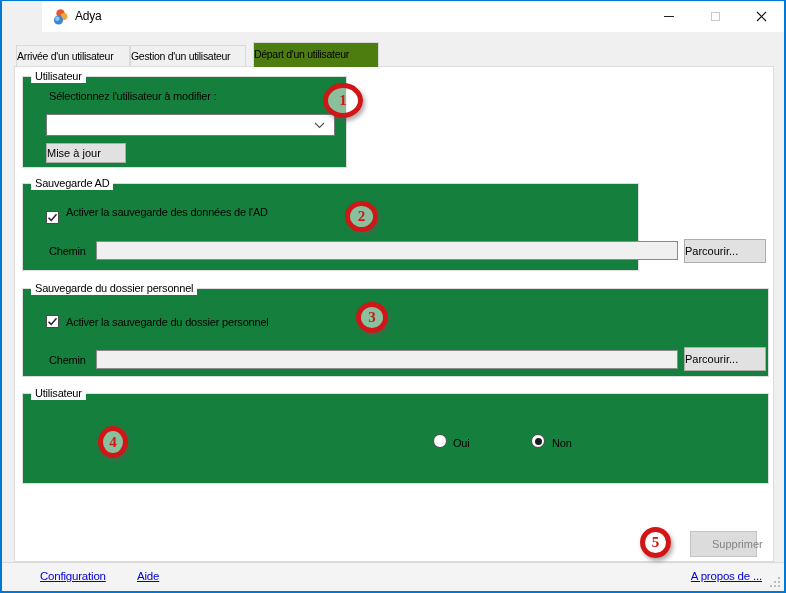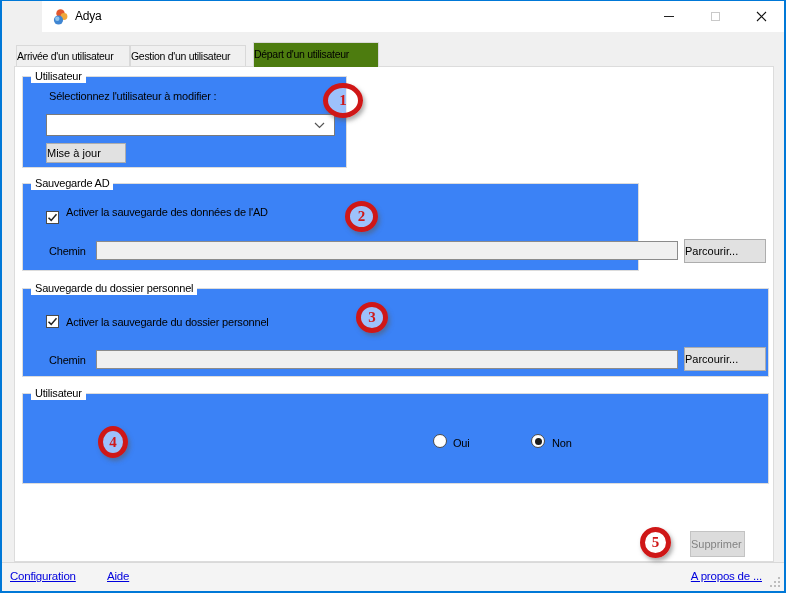--- a/index.html
+++ b/index.html
@@ -21,55 +21,55 @@
   .glyph-max{width:9px;height:9px;border:1px solid #c9c9c9;display:block;}
   
   .tab{position:absolute;background:#f0f0f0;border:1px solid #d9d9d9;border-bottom:none;
        text-align:left;font-size:10.5px;letter-spacing:-0.3px;white-space:nowrap;overflow:hidden;z-index:2;}
   .tab1{left:14px;top:44px;width:114px;height:21px;line-height:20px;}
   .tab2{left:128px;top:44px;width:116px;height:21px;line-height:20px;}
   .tab-active{left:251px;top:41px;width:126px;height:25px;line-height:22px;background:#4d7c0f;z-index:4;}
   
   .page{position:absolute;left:12px;top:65px;width:760px;height:496px;background:#fff;border:1px solid var(--grp-border);z-index:1;}
   
-  .grp{position:absolute;border:1px solid var(--grp-border);background:#3b82f6;z-index:2;padding-left:28px;}
+  .grp{position:absolute;border:1px solid var(--grp-border);background:#15803d;z-index:2;padding-left:28px;}
   .legend{position:absolute;top:-8px;left:8px;background:#fff;padding:0 4px;line-height:14px;}
   .g-user{left:20px;top:75px;width:325px;height:92px;}
   .g-ad{left:20px;top:182px;width:617px;height:88px;}
   .g-perso{left:20px;top:287px;width:747px;height:89px;}
   .g-conf{left:20px;top:392px;width:747px;height:91px;}
   .lbl{position:absolute;line-height:14px;white-space:nowrap;}
   
   .txt{position:absolute;background:var(--dis-bg);border:1px solid var(--dis-border);
        font:inherit;padding:0 3px;color:#444;}
   .combo{position:absolute;left:23px;top:37px;width:289px;height:22px;background:#fff;
          border:1px solid #7a7a7a;display:flex;align-items:center;justify-content:flex-end;padding-right:9px;}
   .btn{position:absolute;background:#e1e1e1;border:1px solid #adadad;font:inherit;
        text-align:left;color:#000;cursor:default;}
   .btn-maj{left:23px;top:66px;width:80px;height:20px;}
   .btn-parc{left:661px;width:82px;height:24px;}
-  .btn-suppr{left:688px;top:530px;width:55px;height:26px;background:#dcdcdc;border-color:#c3c3c3;color:#838383;z-index:3;}
+  .btn-suppr{left:688px;top:530px;width:67px;height:26px;background:#dcdcdc;border-color:#c3c3c3;color:#838383;z-index:3;padding-left:21px;}
   .cb{position:absolute;width:13px;height:13px;background:#fff;border:1px solid #4a4a4a;
       display:flex;align-items:center;justify-content:center;}
   .radio{position:absolute;width:14px;height:14px;border:1px solid #4a4a4a;border-radius:50%;
          background:#fff;display:flex;align-items:center;justify-content:center;}
   .radio-dot{width:7px;height:7px;border-radius:50%;background:#1c1c1c;}
   
   .ann{position:absolute;border:5px solid var(--ann-red);border-radius:50%;
        background:rgba(255,255,255,.5);box-shadow:2px 3px 4px rgba(90,90,90,.5);
        color:var(--ann-red);font-family:"Liberation Serif",serif;font-weight:bold;font-size:15px;
        display:flex;align-items:center;justify-content:center;z-index:6;letter-spacing:0;}
   .ann1{left:321px;top:82px;width:40px;height:35px;}
   .ann2{left:343px;top:200px;width:33px;height:31px;}
   .ann3{left:354px;top:301px;width:32px;height:31px;}
   .ann4{left:96px;top:425px;width:30px;height:32px;}
   .ann5{left:638px;top:526px;width:31px;height:31px;}
   
   .statusbar{position:absolute;left:0;right:0;top:561px;bottom:0;background:#f4f4f4;border-top:1px solid #d9d9d9;z-index:2;}
-  .link{position:absolute;top:7px;color:var(--link-blue);text-decoration:underline;font-size:11.5px;white-space:nowrap;}
+  .link{position:absolute;top:7px;color:var(--link-blue);text-decoration:underline;font-size:11.5px;white-space:nowrap;margin-left:30px;}
   .link-config{left:8px;} .link-aide{left:105px;} .link-about{right:22px;}
   .grip{position:absolute;right:2px;bottom:2px;}
 </style>
 </head>
 <body>
 
 <div class="window">
 
   <div class="titlebar">
     <svg class="app-icon" viewBox="0 0 18 18">

